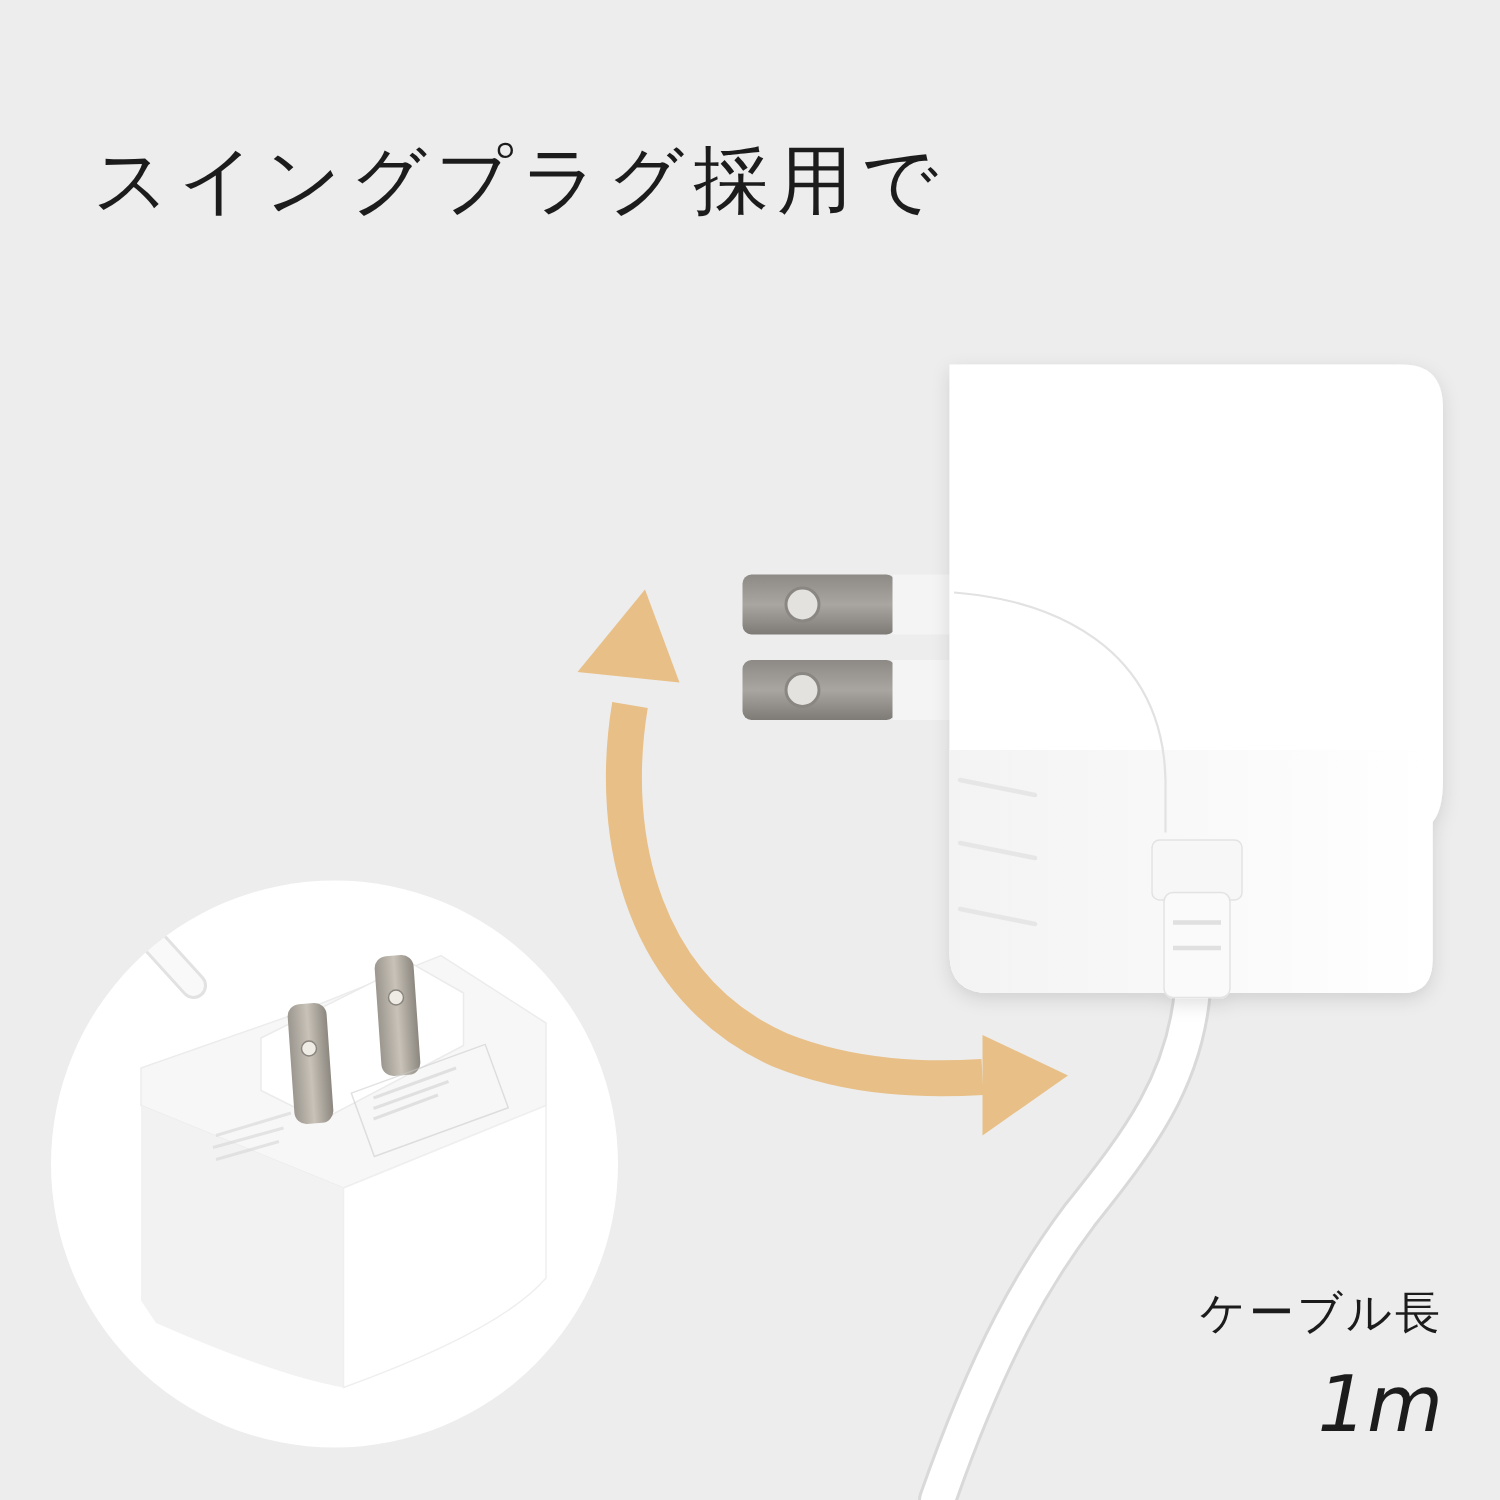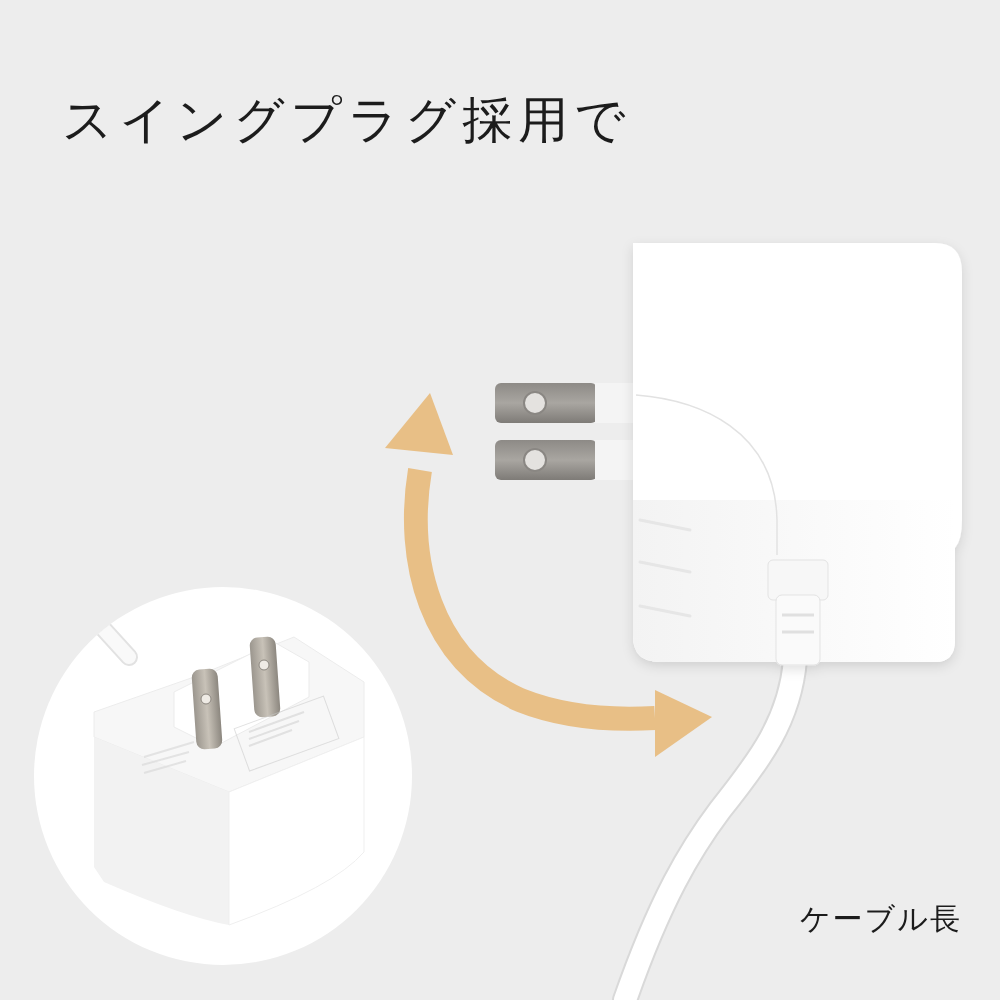--- a/index.html
+++ b/index.html
@@ -1,20 +1,20 @@
 <!DOCTYPE html>
 <html><head>
 <meta charset="utf-8">
 <style>
   html,body{margin:0;padding:0;}
   body{width:1000px;height:1000px;overflow:hidden;background:#ededed;position:relative;font-family:"DejaVu Sans","Liberation Sans",sans-serif;}
   .stage{position:absolute;left:0;top:0;width:1000px;height:1000px;background:#ededed;}
   .headline{position:absolute;left:62px;top:78px;color:#1c1c1c;font-size:50px;line-height:84px;letter-spacing:6px;font-weight:500;margin:0;}
   .headline span{display:block;white-space:nowrap;}
-  .spec{position:absolute;right:38px;top:899px;text-align:right;color:#1c1c1c;}
+  .spec{position:absolute;right:38px;top:856px;text-align:right;color:#1c1c1c;}
   .spec-label{display:block;font-size:30px;letter-spacing:2px;line-height:40px;}
   .spec-value{display:block;font-size:52px;font-style:italic;line-height:70px;margin-top:6px;font-family:"DejaVu Sans",sans-serif;}
   svg.art{position:absolute;left:0;top:0;}
   .inset{position:absolute;left:34px;top:587px;width:378px;height:378px;border-radius:50%;background:#ffffff;overflow:hidden;}
   .inset svg{position:absolute;left:0;top:0;}
 </style>
 </head>
 <body>
 
 <div class="stage">
@@ -105,15 +105,16 @@
       <g opacity="0.55">
         <rect x="205" y="125" width="95" height="45" fill="none" stroke="#c9c9c9" transform="rotate(-20 250 147)"></rect>
         <path d="M215 145 L 270 125 M215 152 L 265 134 M215 159 L 258 143" stroke="#cfcfcf" stroke-width="2"></path>
         <path d="M110 170 L 160 155 M108 178 L 155 165 M110 186 L 152 174" stroke="#d3d3d3" stroke-width="2"></path>
       </g>
     </svg>
   </div>
 
   <div class="spec">
     <span class="spec-label">ケーブル長</span>
+    <span class="spec-value">1m</span>
   </div>
 
 </div>
 
 </body></html>

